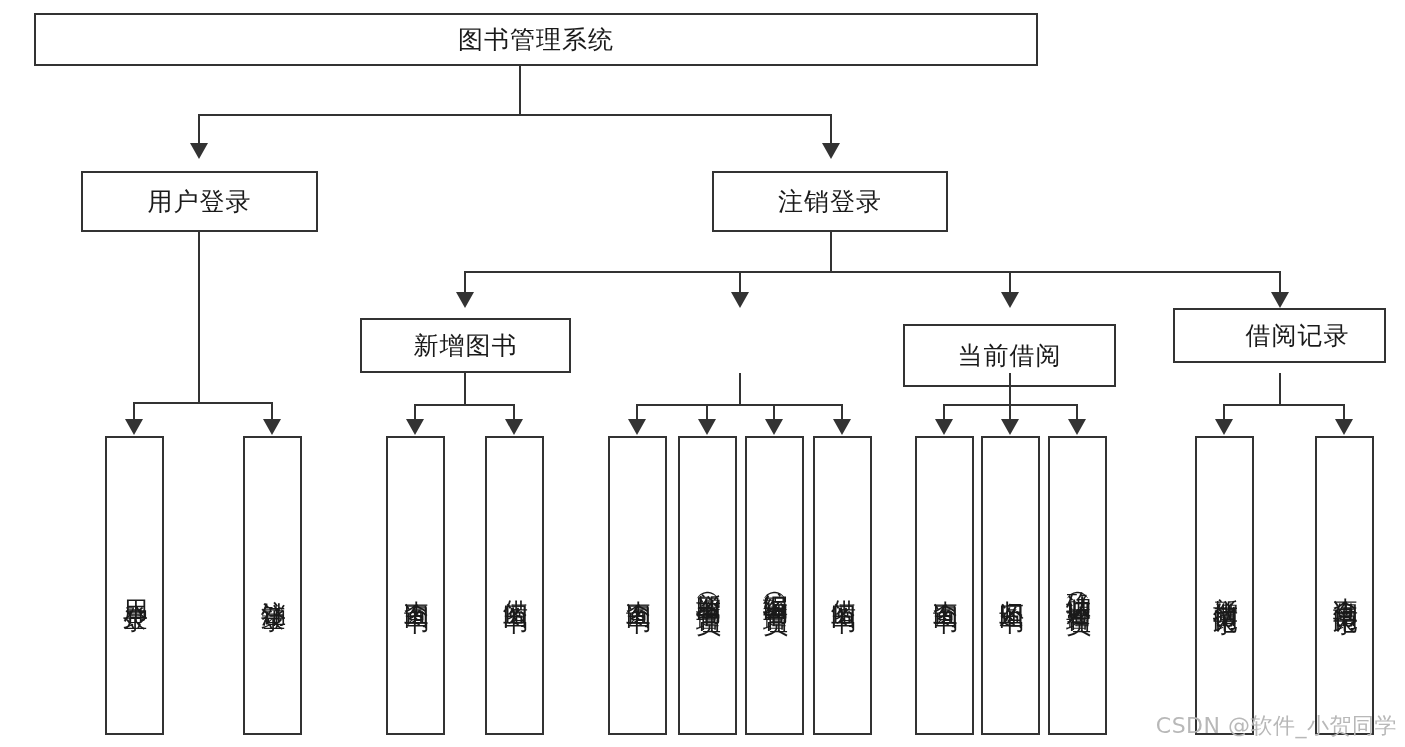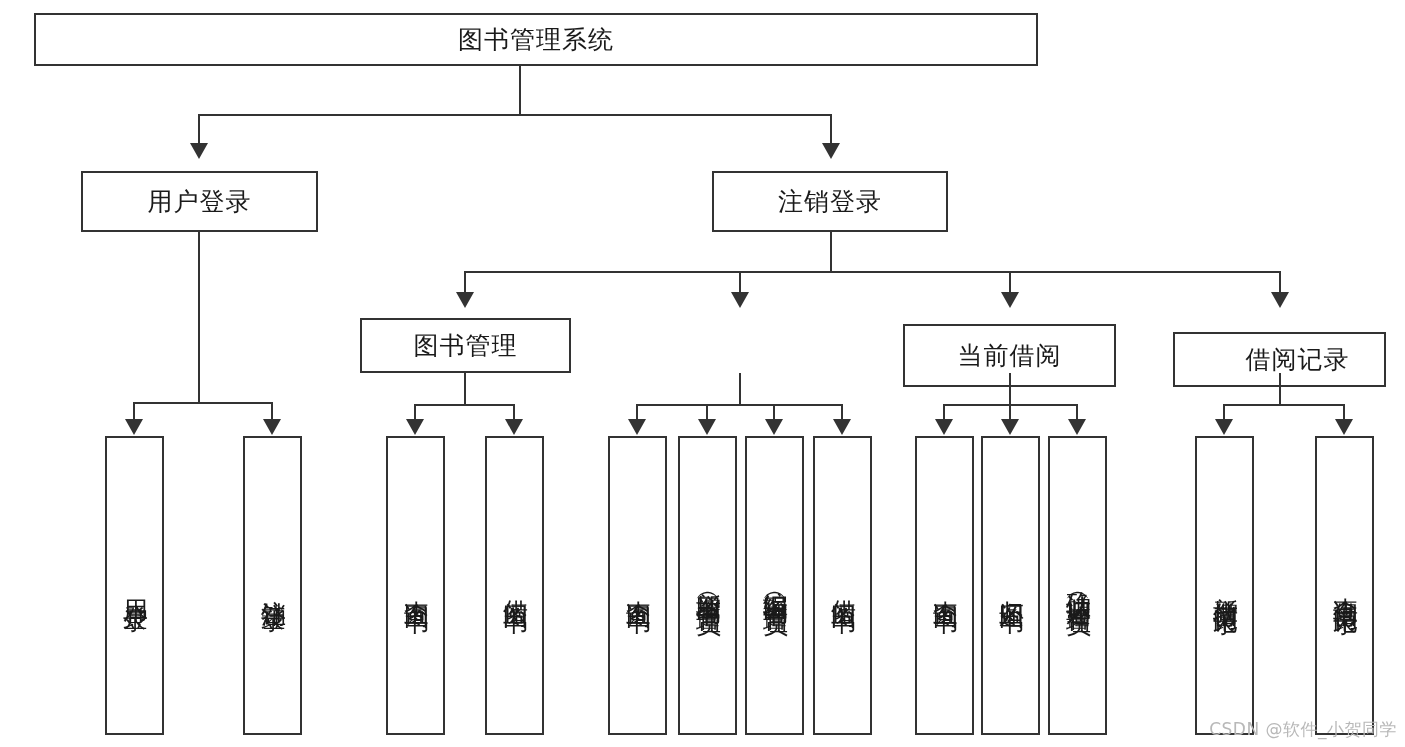--- a/index.html
+++ b/index.html
@@ -60,21 +60,21 @@
     width: 0;
     height: 0;
     border-left: 9px solid transparent;
     border-right: 9px solid transparent;
     border-top: 16px solid #333333;
   }
   .watermark {
     position: absolute;
     right: 8px;
     bottom: 6px;
-    font-size: 17px;
+    font-size: 22px;
     color: #b8b8b8;
     white-space: nowrap;
     letter-spacing: 0.5px;
   }
 </style>
 </head>
 <body>
 
 <div id="canvas">
 
@@ -114,26 +114,26 @@
   <div class="edge v" style="left:739px; top:271px; width:2px; height:22px;"></div>
   <div class="arrow" style="left:731px; top:292px;"></div>
 
   <div class="edge v" style="left:1009px; top:271px; width:2px; height:22px;"></div>
   <div class="arrow" style="left:1001px; top:292px;"></div>
 
   <div class="edge v" style="left:1279px; top:271px; width:2px; height:22px;"></div>
   <div class="arrow" style="left:1271px; top:292px;"></div>
 
   <div class="node horiz" style="left:360px; top:318px; width:211px; height:55px;">
-    <span>图书管理</span>
+    <span>新增图书</span>
   </div>
   <div class="node horiz" style="left:903px; top:324px; width:213px; height:63px;">
     <span>当前借阅</span>
   </div>
-  <div class="node horiz" style="left:1173px; top:332px; width:213px; height:55px;padding-left:36px;">
+  <div class="node horiz" style="left:1173px; top:308px; width:213px; height:55px;padding-left:36px;">
     <span>借阅记录</span>
   </div>
 
   <div class="edge v" style="left:464px; top:373px; width:2px; height:32px;"></div>
   <div class="edge h" style="left:414px; top:404px; width:100px; height:2px;"></div>
   <div class="edge v" style="left:414px; top:404px; width:2px; height:16px;"></div>
   <div class="arrow" style="left:406px; top:419px;"></div>
   <div class="edge v" style="left:513px; top:404px; width:2px; height:16px;"></div>
   <div class="arrow" style="left:505px; top:419px;"></div>
 

